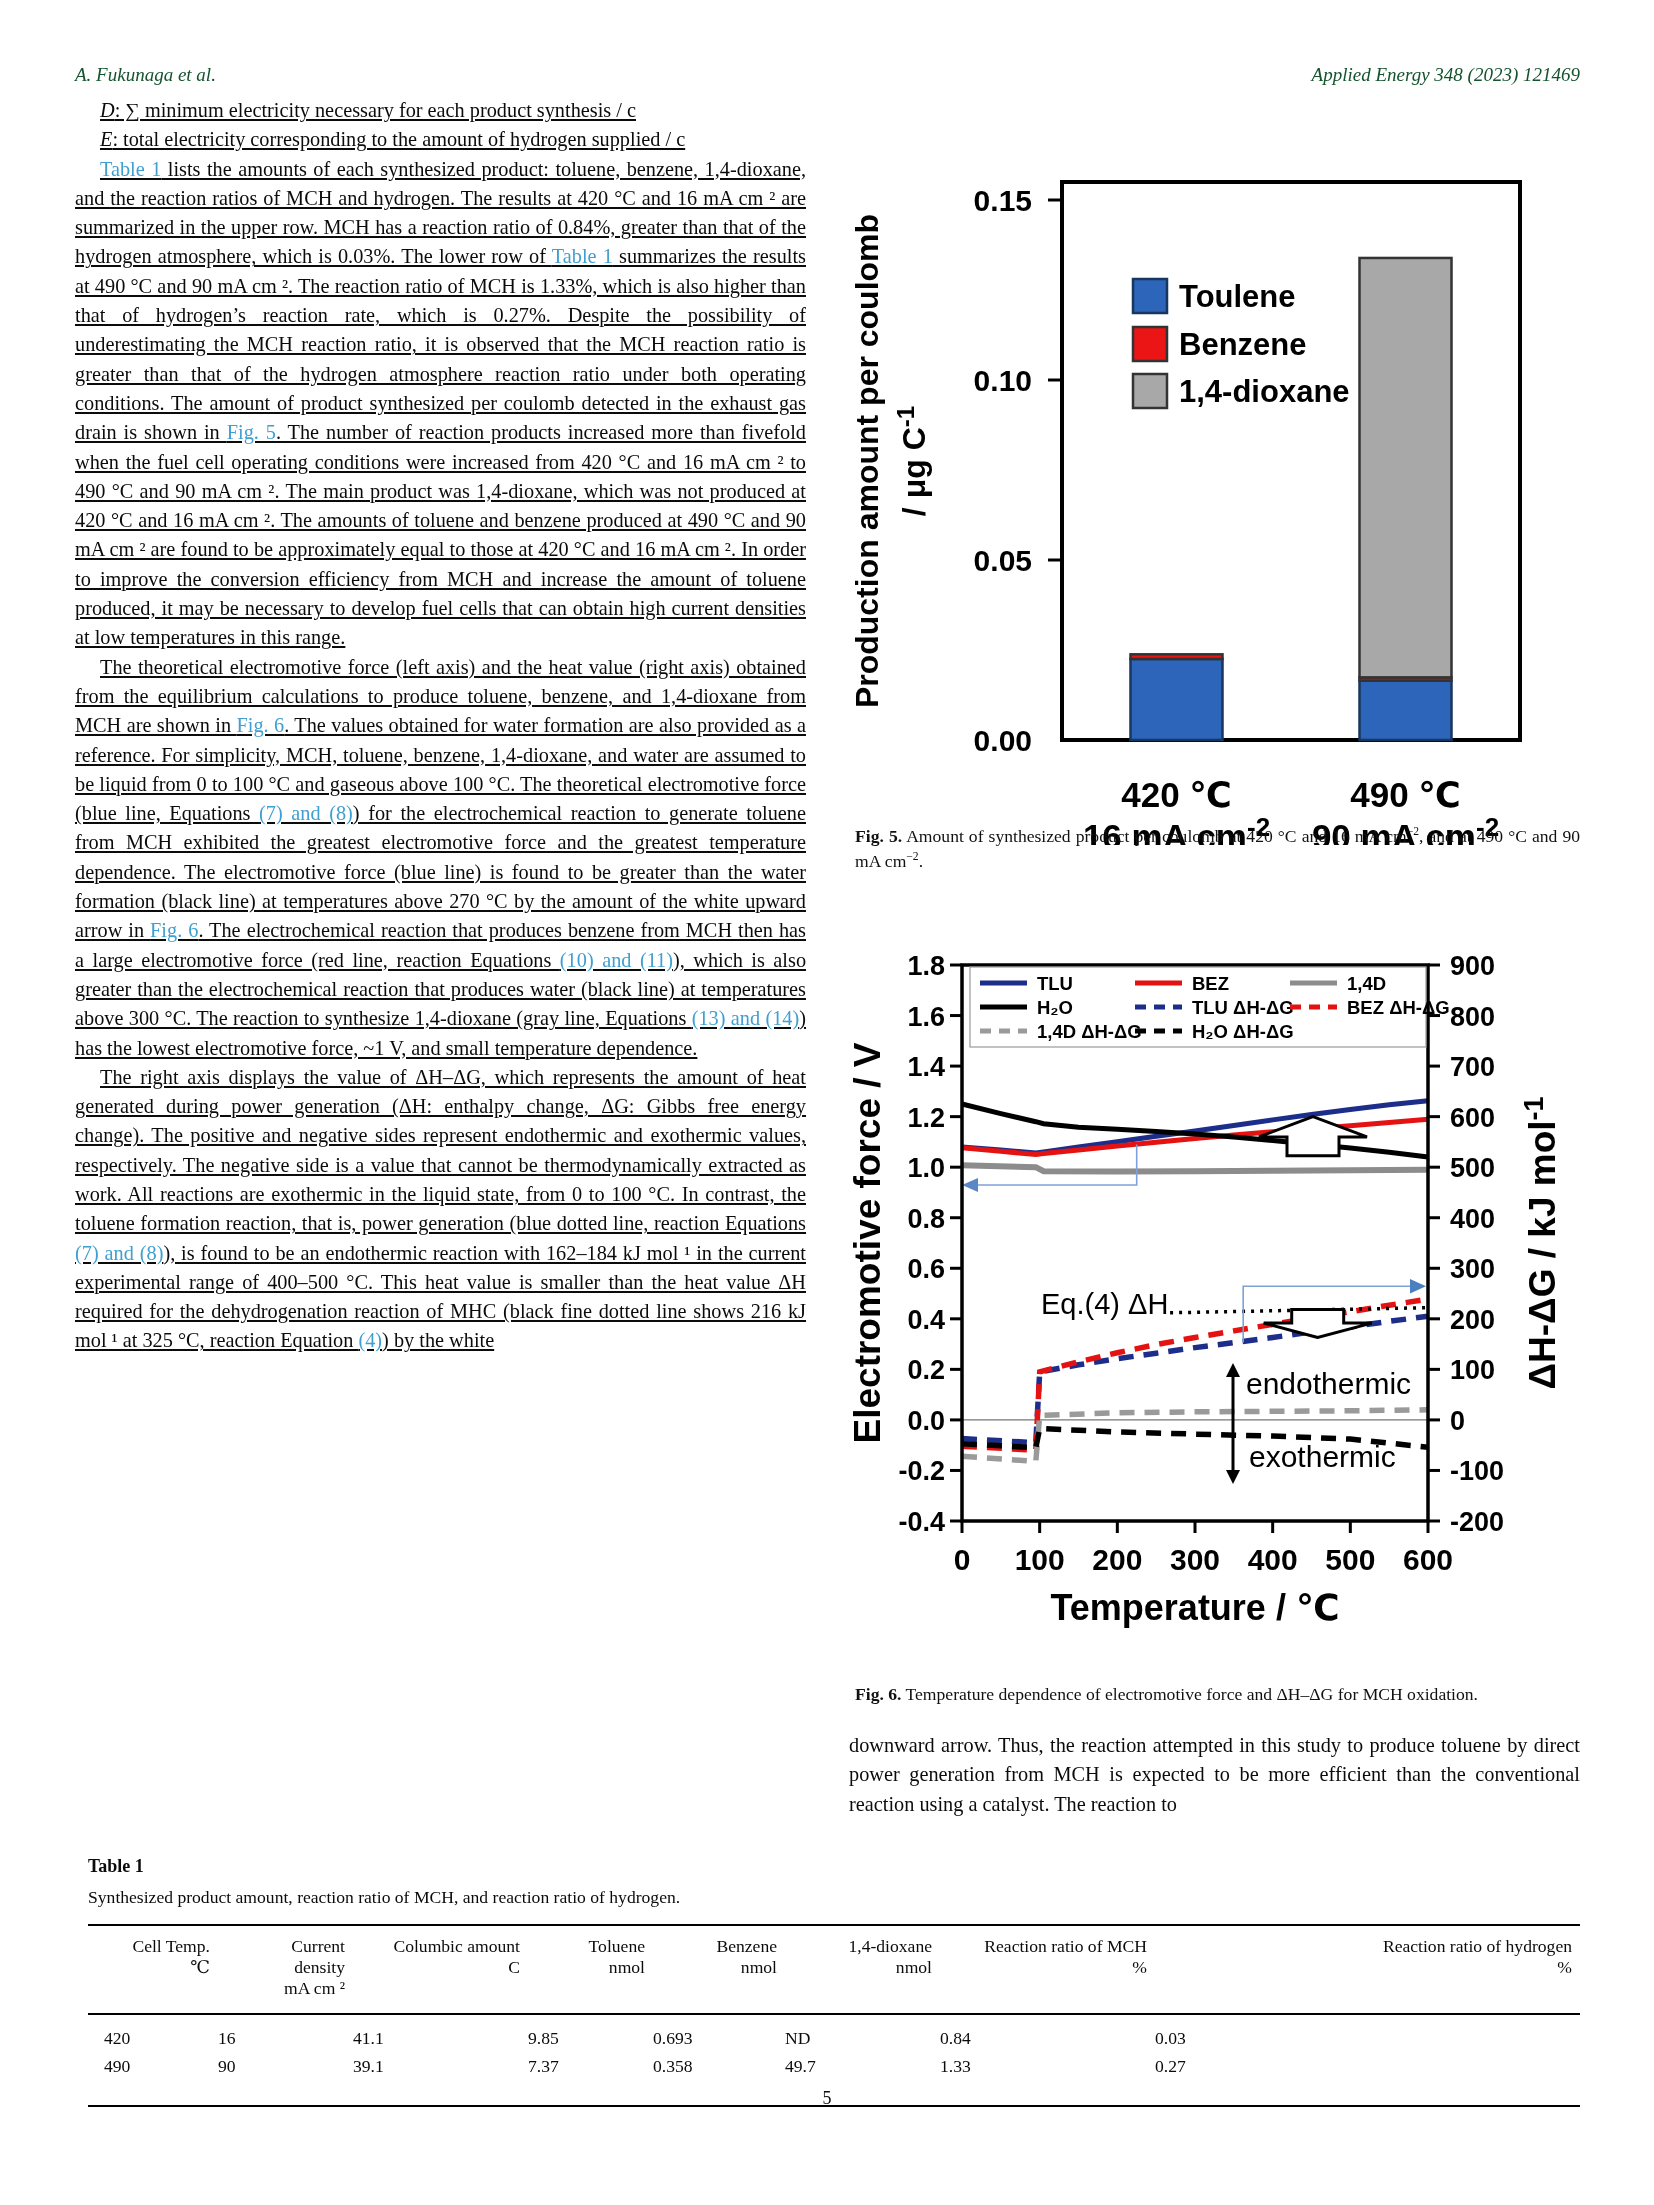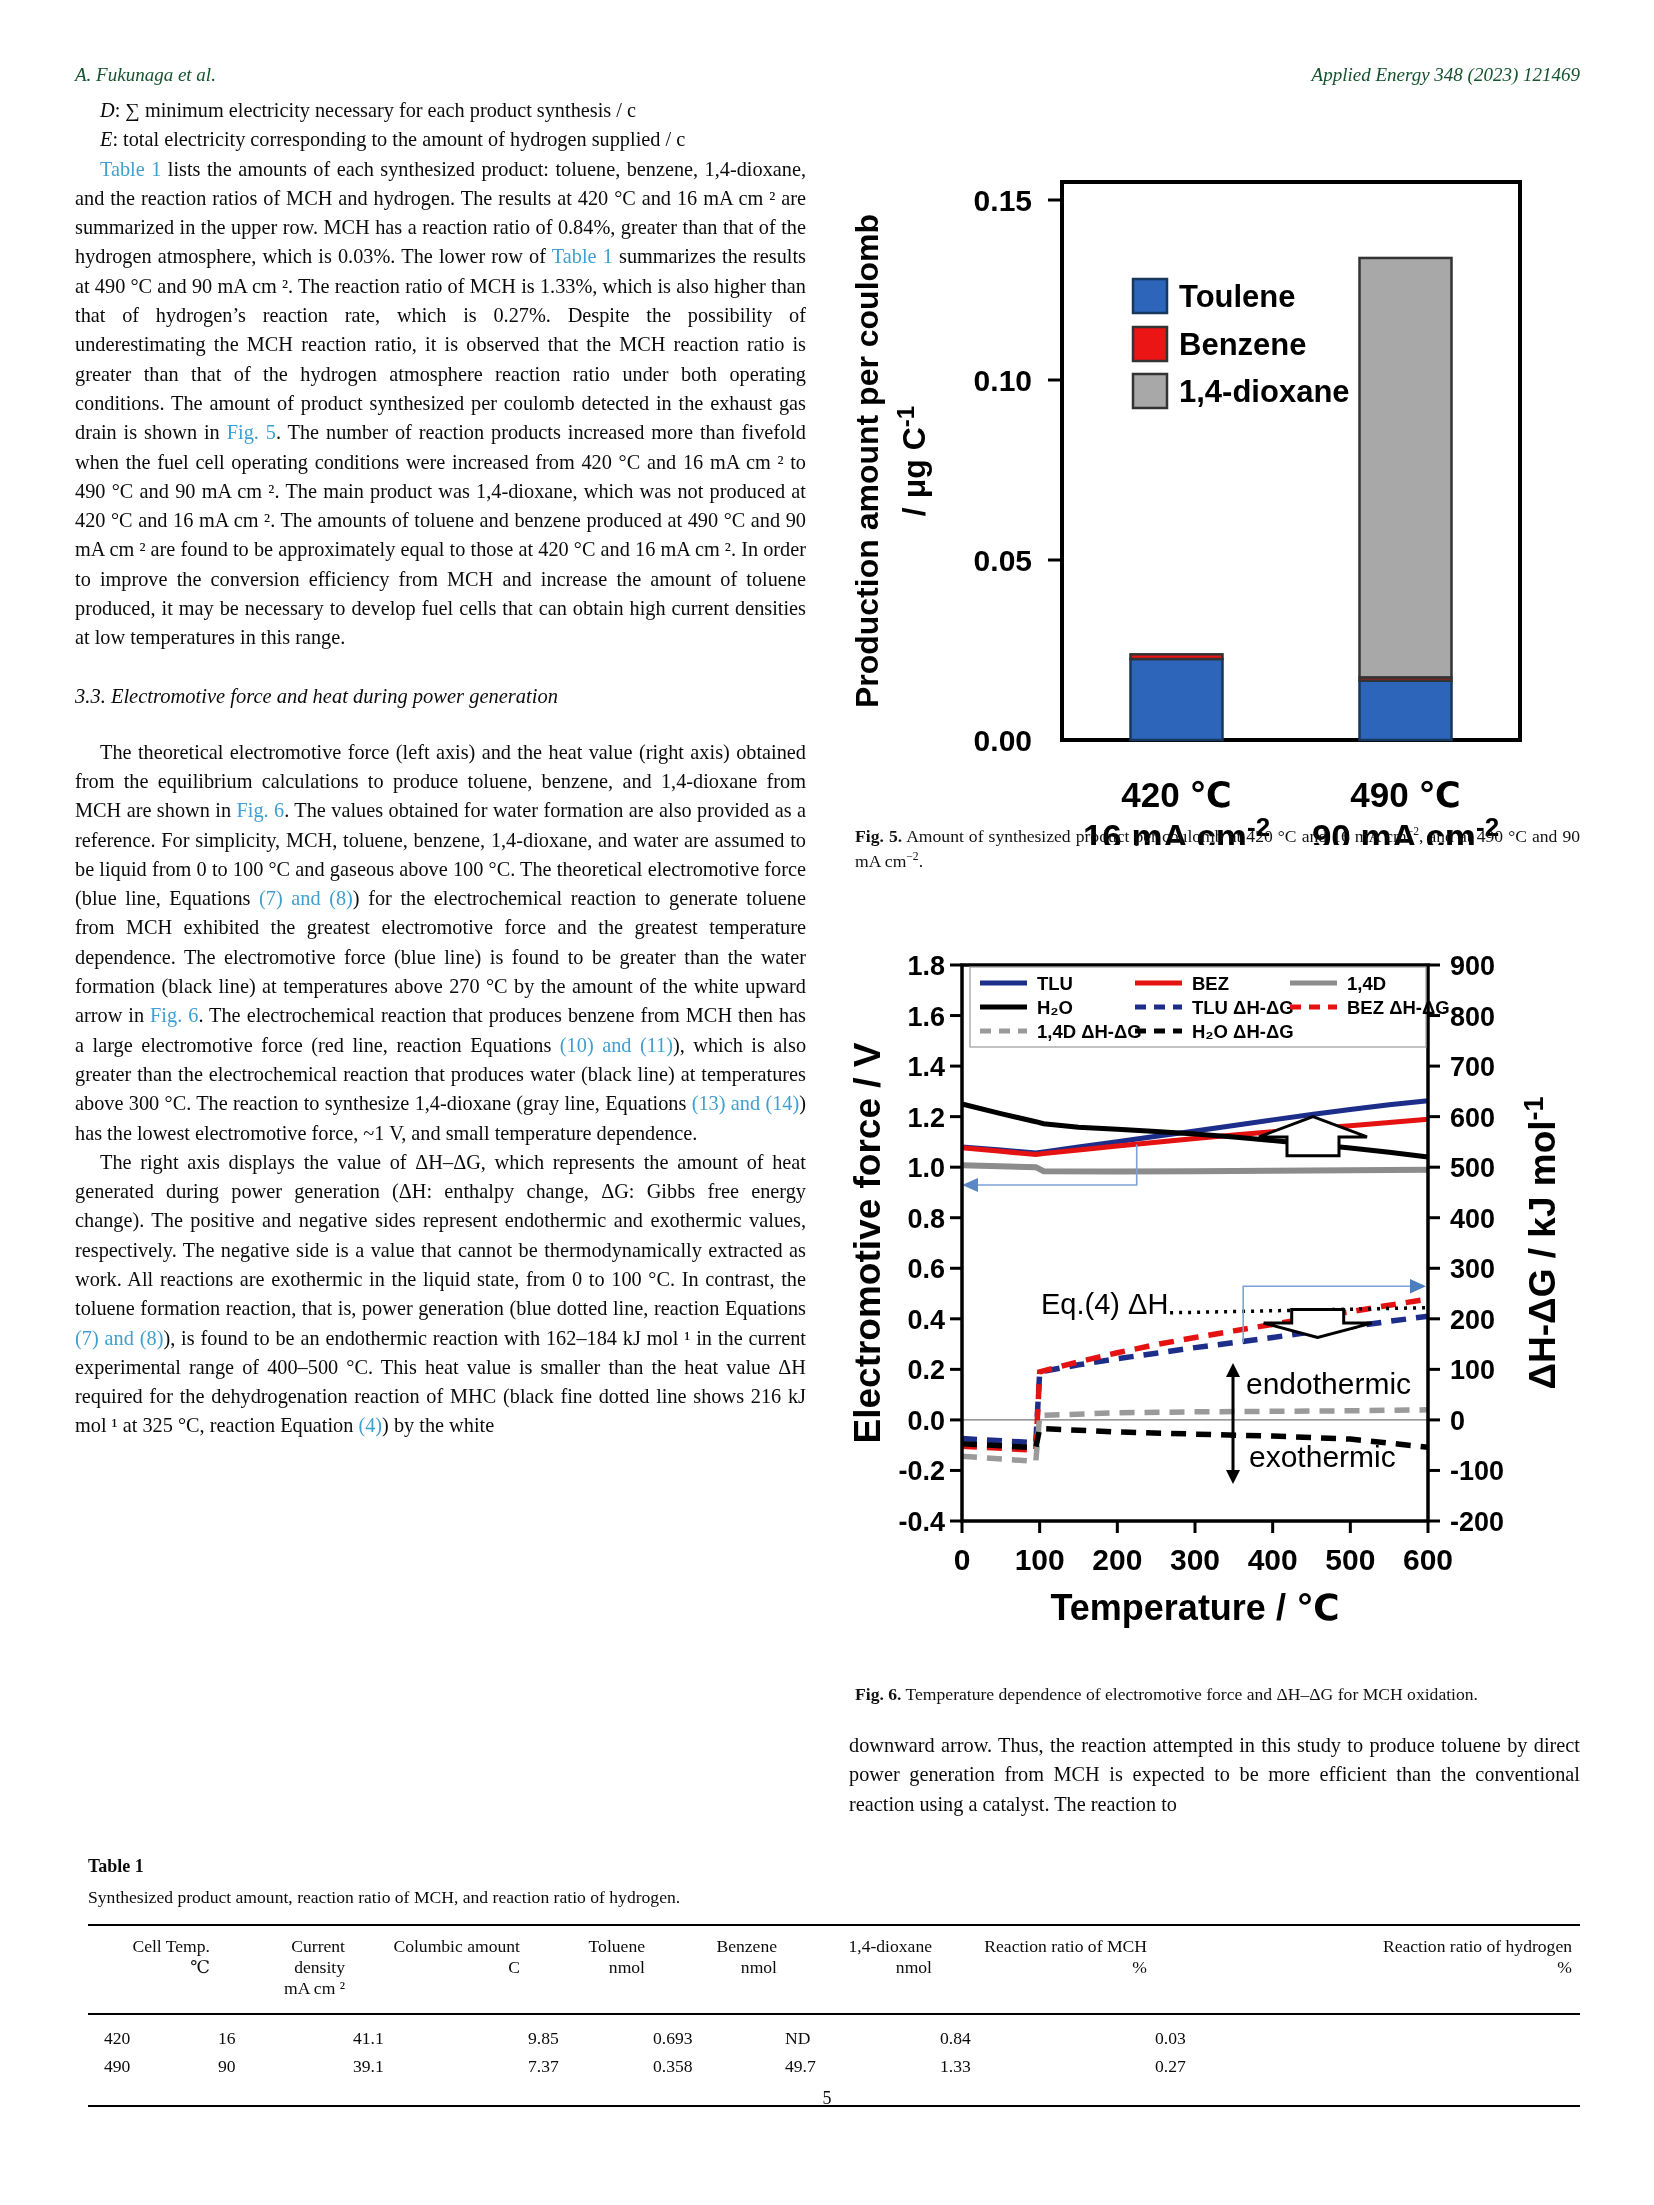--- a/index.html
+++ b/index.html
@@ -1,21 +1,21 @@
 <!DOCTYPE html>
 <html><head>
 <meta charset="utf-8">
 <style>
   html,body{margin:0;padding:0;background:#e8e8e8;}
   .page{position:relative;width:1654px;height:2205px;background:#ffffff;overflow:hidden;
         font-family:"Liberation Serif","DejaVu Serif",serif;color:#0b0b0b;}
   .abs{position:absolute;}
   .hdr{display:flex;justify-content:space-between;font-style:italic;font-size:19px;color:#14532d;}
   .para{font-size:20.3px;line-height:29.3px;text-align:justify;margin:0;}
-  .ind1{text-indent:25px;}
+  .ind1{text-indent:25px;text-decoration:underline;}
   .heading{font-size:20.5px;font-style:italic;font-weight:normal;margin:32px 0 30px 0;}
   .link{color:#3f9fd0;}
   .i{font-style:italic;}
   .b{font-weight:bold;}
   .sup{vertical-align:super;font-size:0.66em;line-height:0;}
   .caption{font-size:17.6px;line-height:25.2px;text-align:justify;color:#111;}
   .pageno{text-align:center;font-size:18px;}
   .tbl-title{font-size:18px;font-weight:bold;margin-bottom:10px;}
   .tbl-sub{font-size:17.6px;margin-bottom:16px;}
   table.t1{border-collapse:collapse;width:1492px;border-top:2.5px solid #000;border-bottom:2.5px solid #000;}
@@ -34,21 +34,20 @@
 
   <div class="abs hdr" style="left:75px;top:64px;width:1505px;">
     <span>A. Fukunaga et al.</span>
     <span>Applied Energy 348 (2023) 121469</span>
   </div>
 
   <div class="abs" style="left:75px;top:96px;width:731px;">
     <p class="para ind1"><span class="i">D</span><span>: ∑ minimum electricity necessary for each product synthesis / c</span></p>
     <p class="para ind1"><span class="i">E</span><span>: total electricity corresponding to the amount of hydrogen supplied / c</span></p>
     <p class="para ind1"><span class="link">Table 1</span><span> lists the amounts of each synthesized product: toluene, benzene, 1,4-dioxane, and the reaction ratios of MCH and hydrogen. The results at 420 °C and 16 mA cm ² are summarized in the upper row. MCH has a reaction ratio of 0.84%, greater than that of the hydrogen atmosphere, which is 0.03%. The lower row of </span><span class="link">Table 1</span><span> summarizes the results at 490 °C and 90 mA cm ². The reaction ratio of MCH is 1.33%, which is also higher than that of hydrogen’s reaction rate, which is 0.27%. Despite the possibility of underestimating the MCH reaction ratio, it is observed that the MCH reaction ratio is greater than that of the hydrogen atmosphere reaction ratio under both operating conditions. The amount of product synthesized per coulomb detected in the exhaust gas drain is shown in </span><span class="link">Fig. 5</span><span>. The number of reaction products increased more than fivefold when the fuel cell operating conditions were increased from 420 °C and 16 mA cm ² to 490 °C and 90 mA cm ². The main product was 1,4-dioxane, which was not produced at 420 °C and 16 mA cm ². The amounts of toluene and benzene produced at 490 °C and 90 mA cm ² are found to be approximately equal to those at 420 °C and 16 mA cm ². In order to improve the conversion efficiency from MCH and increase the amount of toluene produced, it may be necessary to develop fuel cells that can obtain high current densities at low temperatures in this range.</span></p>
-    <h3 class="heading">3.3.  Electromotive force and heat during power generation</h3>
     <p class="para ind1"><span>The theoretical electromotive force (left axis) and the heat value (right axis) obtained from the equilibrium calculations to produce toluene, benzene, and 1,4-dioxane from MCH are shown in </span><span class="link">Fig. 6</span><span>. The values obtained for water formation are also provided as a reference. For simplicity, MCH, toluene, benzene, 1,4-dioxane, and water are assumed to be liquid from 0 to 100 °C and gaseous above 100 °C. The theoretical electromotive force (blue line, Equations </span><span class="link">(7) and (8)</span><span>) for the electrochemical reaction to generate toluene from MCH exhibited the greatest electromotive force and the greatest temperature dependence. The electromotive force (blue line) is found to be greater than the water formation (black line) at temperatures above 270 °C by the amount of the white upward arrow in </span><span class="link">Fig. 6</span><span>. The electrochemical reaction that produces benzene from MCH then has a large electromotive force (red line, reaction Equations </span><span class="link">(10) and (11)</span><span>), which is also greater than the electrochemical reaction that produces water (black line) at temperatures above 300 °C. The reaction to synthesize 1,4-dioxane (gray line, Equations </span><span class="link">(13) and (14)</span><span>) has the lowest electromotive force, ~1 V, and small temperature dependence.</span></p>
     <p class="para ind1"><span>The right axis displays the value of ΔH–ΔG, which represents the amount of heat generated during power generation (ΔH: enthalpy change, ΔG: Gibbs free energy change). The positive and negative sides represent endothermic and exothermic values, respectively. The negative side is a value that cannot be thermodynamically extracted as work. All reactions are exothermic in the liquid state, from 0 to 100 °C. In contrast, the toluene formation reaction, that is, power generation (blue dotted line, reaction Equations </span><span class="link">(7) and (8)</span><span>), is found to be an endothermic reaction with 162–184 kJ mol ¹ in the current experimental range of 400–500 °C. This heat value is smaller than the heat value ΔH required for the dehydrogenation reaction of MHC (black fine dotted line shows 216 kJ mol ¹ at 325 °C, reaction Equation </span><span class="link">(4)</span><span>) by the white</span></p>
   </div>
 
   <div class="abs" style="left:849px;top:95px;width:731px;height:750px;" id="fig5-mount"><svg viewBox="0 0 731 750" width="731" height="750">
         <text x="0" y="0" font-size="32" text-anchor="middle" font-weight="bold" transform="translate(29 366) rotate(-90)">Production amount per coulomb</text>
         <text x="0" y="0" font-size="32" text-anchor="middle" font-weight="bold" transform="translate(76 366) rotate(-90)">/ μg C<tspan dy="-11" font-size="24">-1</tspan></text>
         <text x="183" y="656" font-size="30" text-anchor="end" font-weight="bold">0.00</text>
         <line x1="199" y1="465" x2="213" y2="465" stroke="#000" stroke-width="3"></line>
         <text x="183" y="476" font-size="30" text-anchor="end" font-weight="bold">0.05</text>

